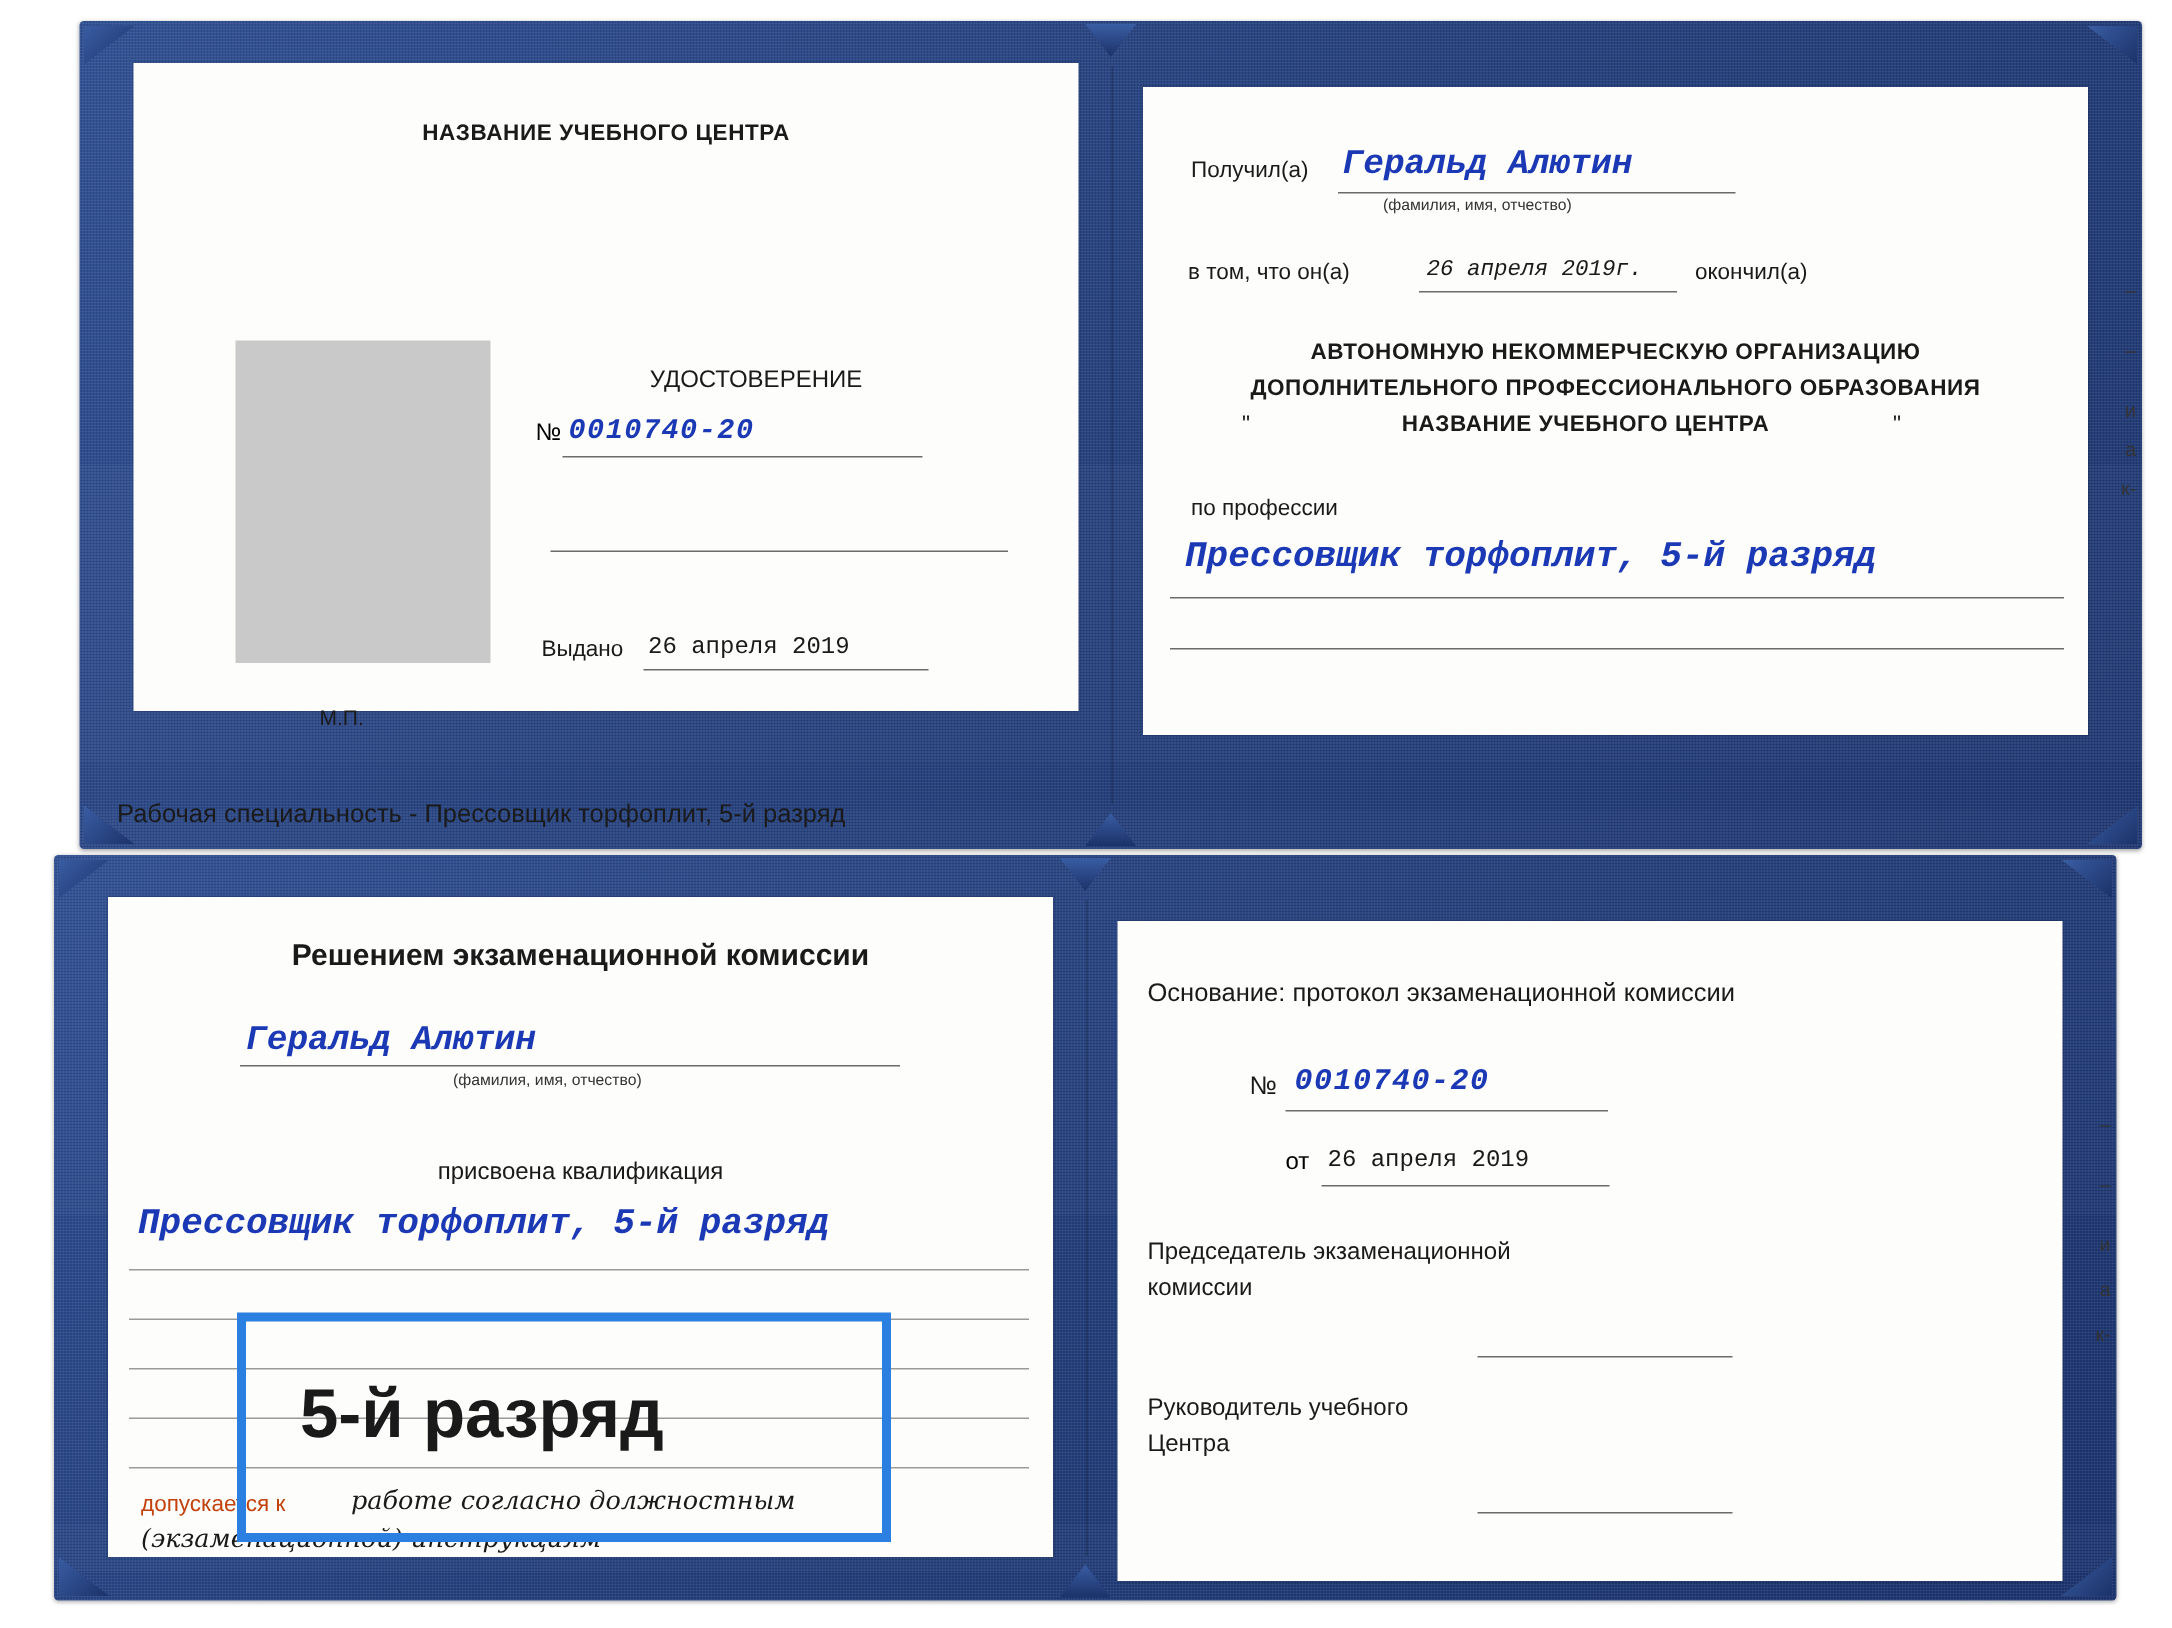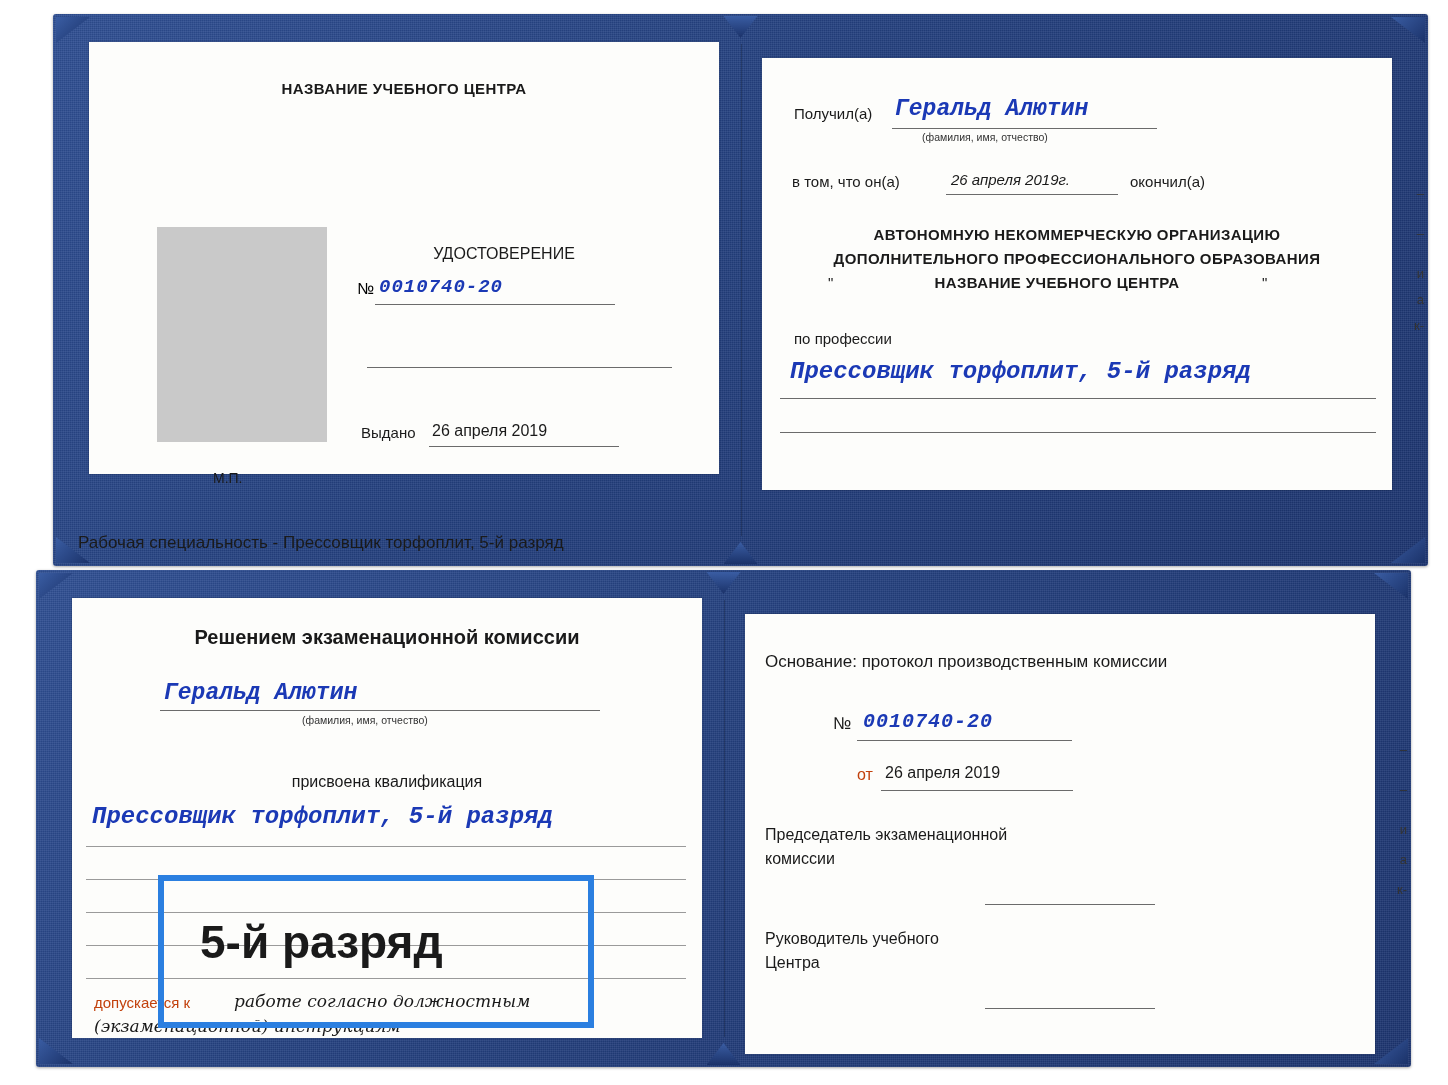--- a/index.html
+++ b/index.html
@@ -118,21 +118,21 @@
     font-size: 10.5px;
     color: #333;
   }
   .hand {
     font-family: Liberation Mono, monospace;
     font-style: italic;
     color: #1b39b5;
     font-weight: bold;
   }
   .typed {
-    font-family: Liberation Sans, sans-serif;
+    font-family: Liberation Mono, monospace;
     color: #1a1a1a;
   }
   .ruleline {
     position: absolute;
     height: 1px;
     background: #6b6b6b;
   }
   .ruleline.light { background: #9a9a9a; }
 
   .photo-box {
@@ -265,27 +265,27 @@
       <div class="ruleline light" style="top:380px; left:14px; width:600px;"></div>
 
       <div class="abs" style="top:396px; left:22px; font-size:15px; color:#c2410c;">допускается к</div>
       <div class="abs" style="top:393px; left:162px; font-size:17px; font-style:italic; font-family:'DejaVu Serif',serif; color:#1a1a1a;">работе согласно должностным</div>
       <div class="abs" style="top:418px; left:22px; font-size:17px; font-style:italic; font-family:'DejaVu Serif',serif; color:#1a1a1a;">(экзаменационной) инструкциям</div>
     </div>
   </div>
 
   <div class="page page-right">
     <div class="pg">
-      <div class="abs" style="top:38px; left:20px; font-size:17px; color:#1a1a1a;">Основание: протокол производственным комиссии</div>
+      <div class="abs" style="top:38px; left:20px; font-size:17px; color:#1a1a1a;">Основание: протокол экзаменационной комиссии</div>
 
       <div class="abs" style="top:100px; left:88px; font-size:17px; color:#1a1a1a;">№</div>
       <div class="abs hand" style="top:96px; left:118px; font-size:20px; letter-spacing:1px;">0010740-20</div>
       <div class="ruleline" style="top:126px; left:112px; width:215px;"></div>
 
-      <div class="abs" style="top:152px; left:112px; font-size:16px; color:#c2410c;">от</div>
+      <div class="abs" style="top:152px; left:112px; font-size:16px; color:#000000;">от</div>
       <div class="abs typed" style="top:150px; left:140px; font-size:16px;">26 апреля 2019</div>
       <div class="ruleline" style="top:176px; left:136px; width:192px;"></div>
 
       <div class="abs" style="top:212px; left:20px; font-size:16px; color:#1a1a1a;">Председатель экзаменационной</div>
       <div class="abs" style="top:236px; left:20px; font-size:16px; color:#1a1a1a;">комиссии</div>
       <div class="ruleline" style="top:290px; left:240px; width:170px;"></div>
 
       <div class="abs" style="top:316px; left:20px; font-size:16px; color:#1a1a1a;">Руководитель учебного</div>
       <div class="abs" style="top:340px; left:20px; font-size:16px; color:#1a1a1a;">Центра</div>
       <div class="ruleline" style="top:394px; left:240px; width:170px;"></div>

